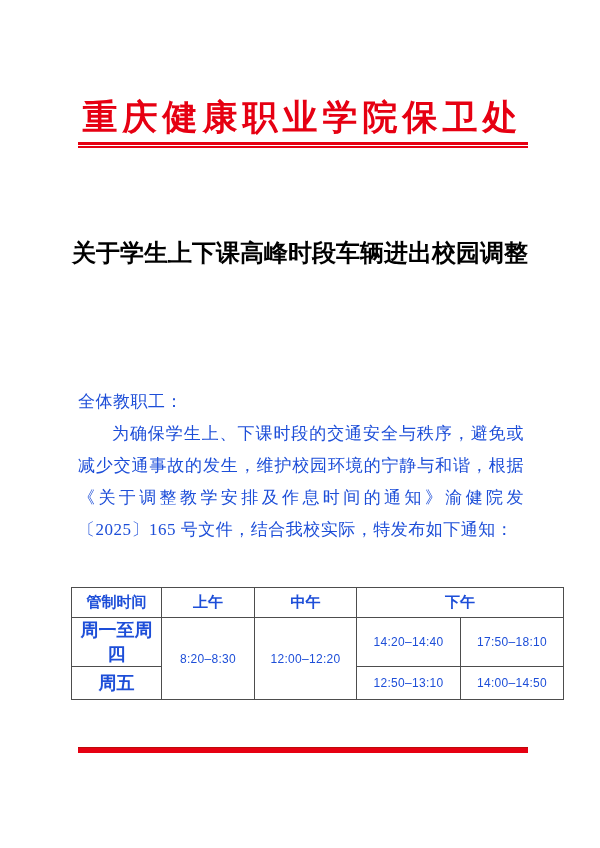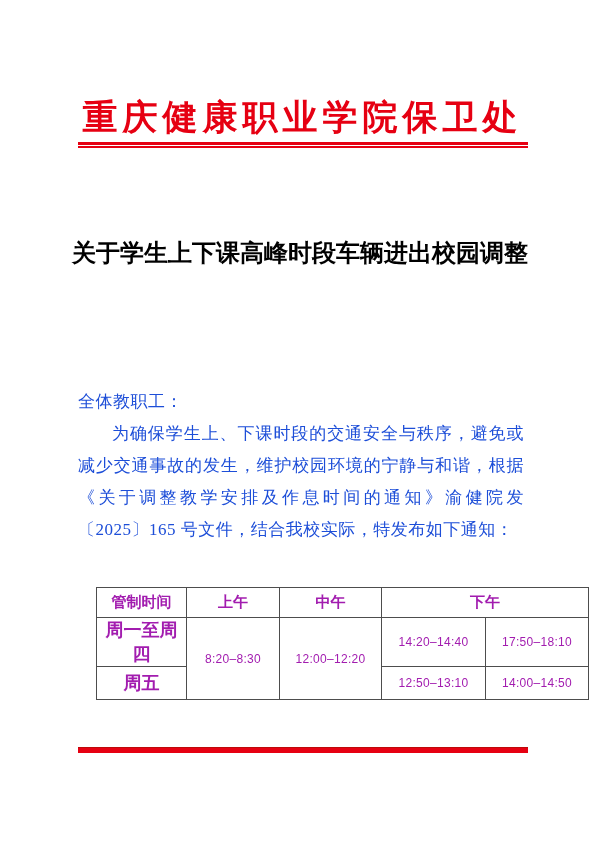--- a/index.html
+++ b/index.html
@@ -67,24 +67,24 @@
     text-align: justify;
     letter-spacing: 0.5px;
     font-family: "Liberation Serif", serif;
     margin-top: 36px;
   }
   .body-text .salutation { margin: 0; }
   .body-text p.para { margin: 0; text-indent: 2em; }
   table.schedule {
     position: absolute;
     top: 587px;
-    left: 96px;
+    left: 71px;
     border-collapse: collapse;
     font-family: "Liberation Sans", sans-serif;
-    color: #a21caf;
+    color: #1d4ed8;
   }
   table.schedule th, table.schedule td {
     border: 1.5px solid #4d4d4d;
     text-align: center;
     vertical-align: middle;
     padding: 0 6px;
   }
   table.schedule th {
     font-size: 15px;
     font-weight: bold;

